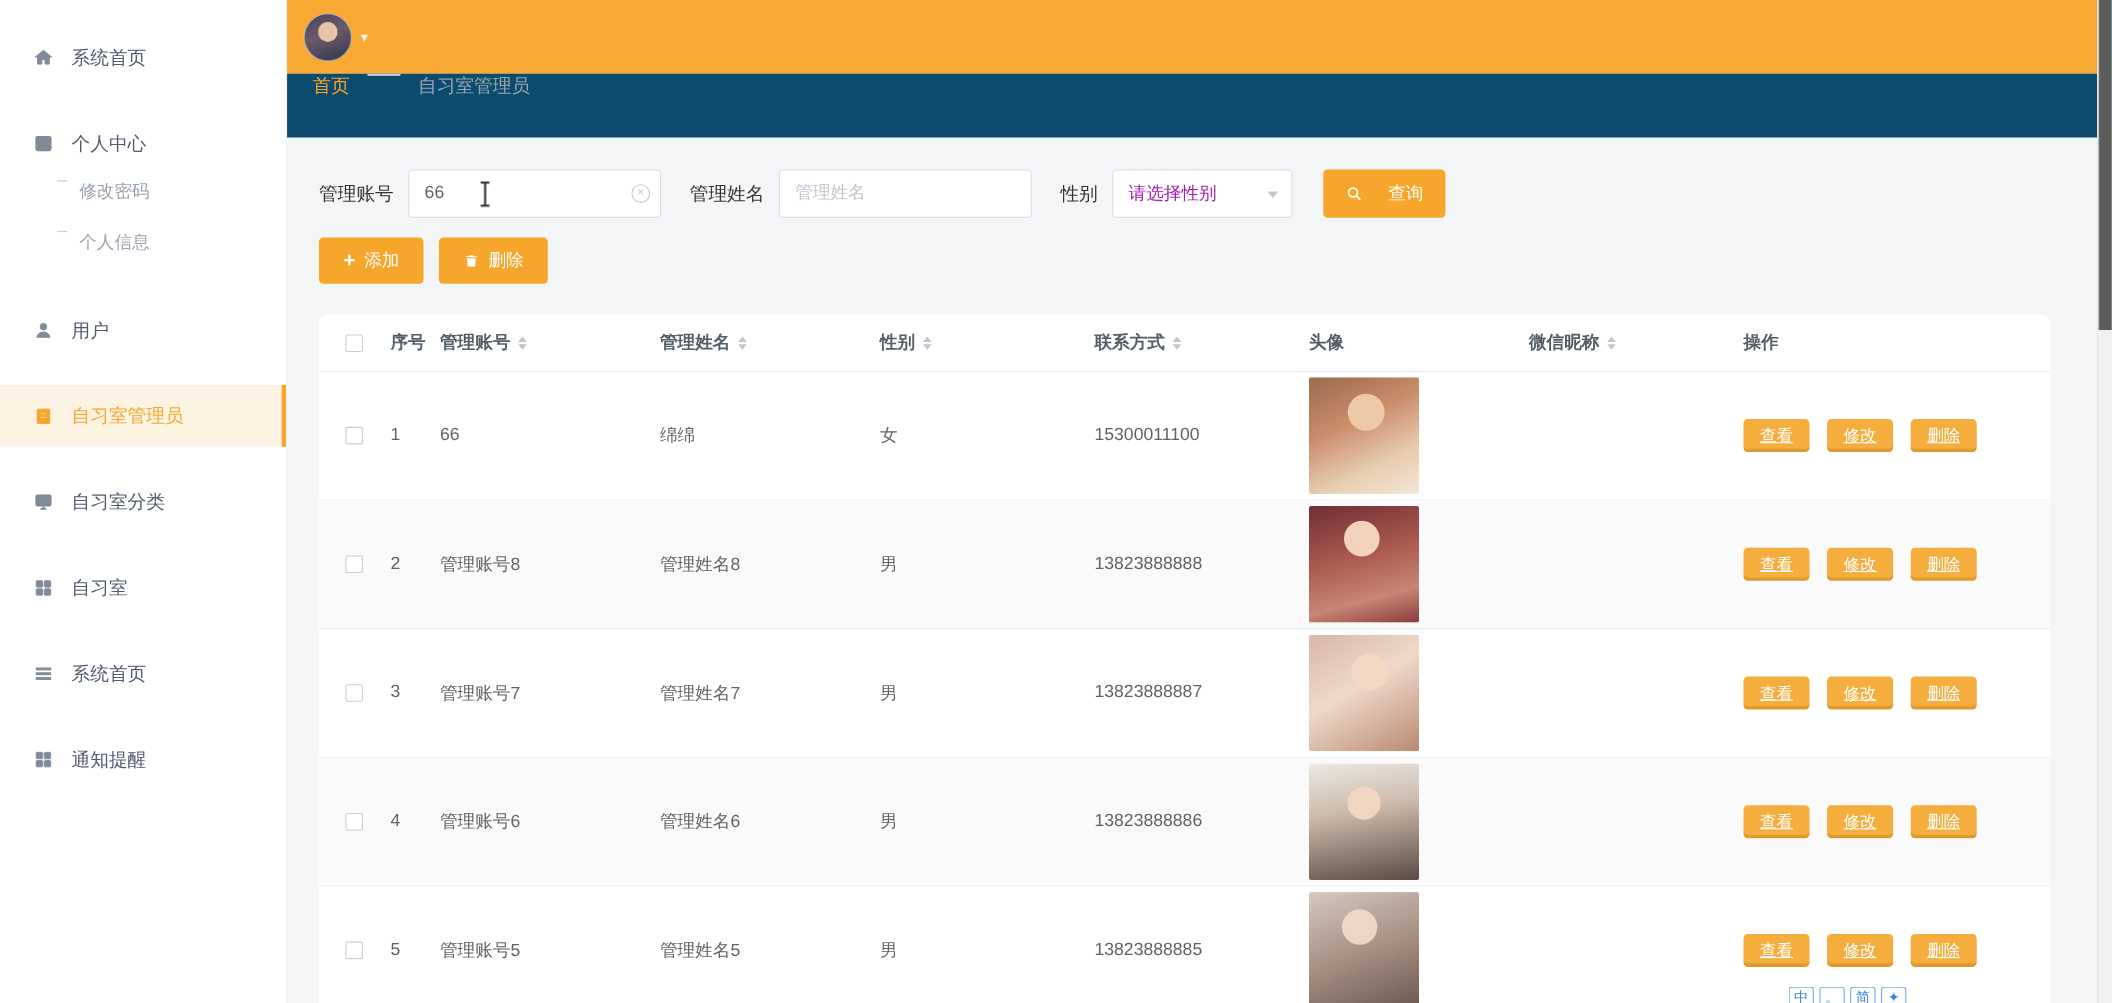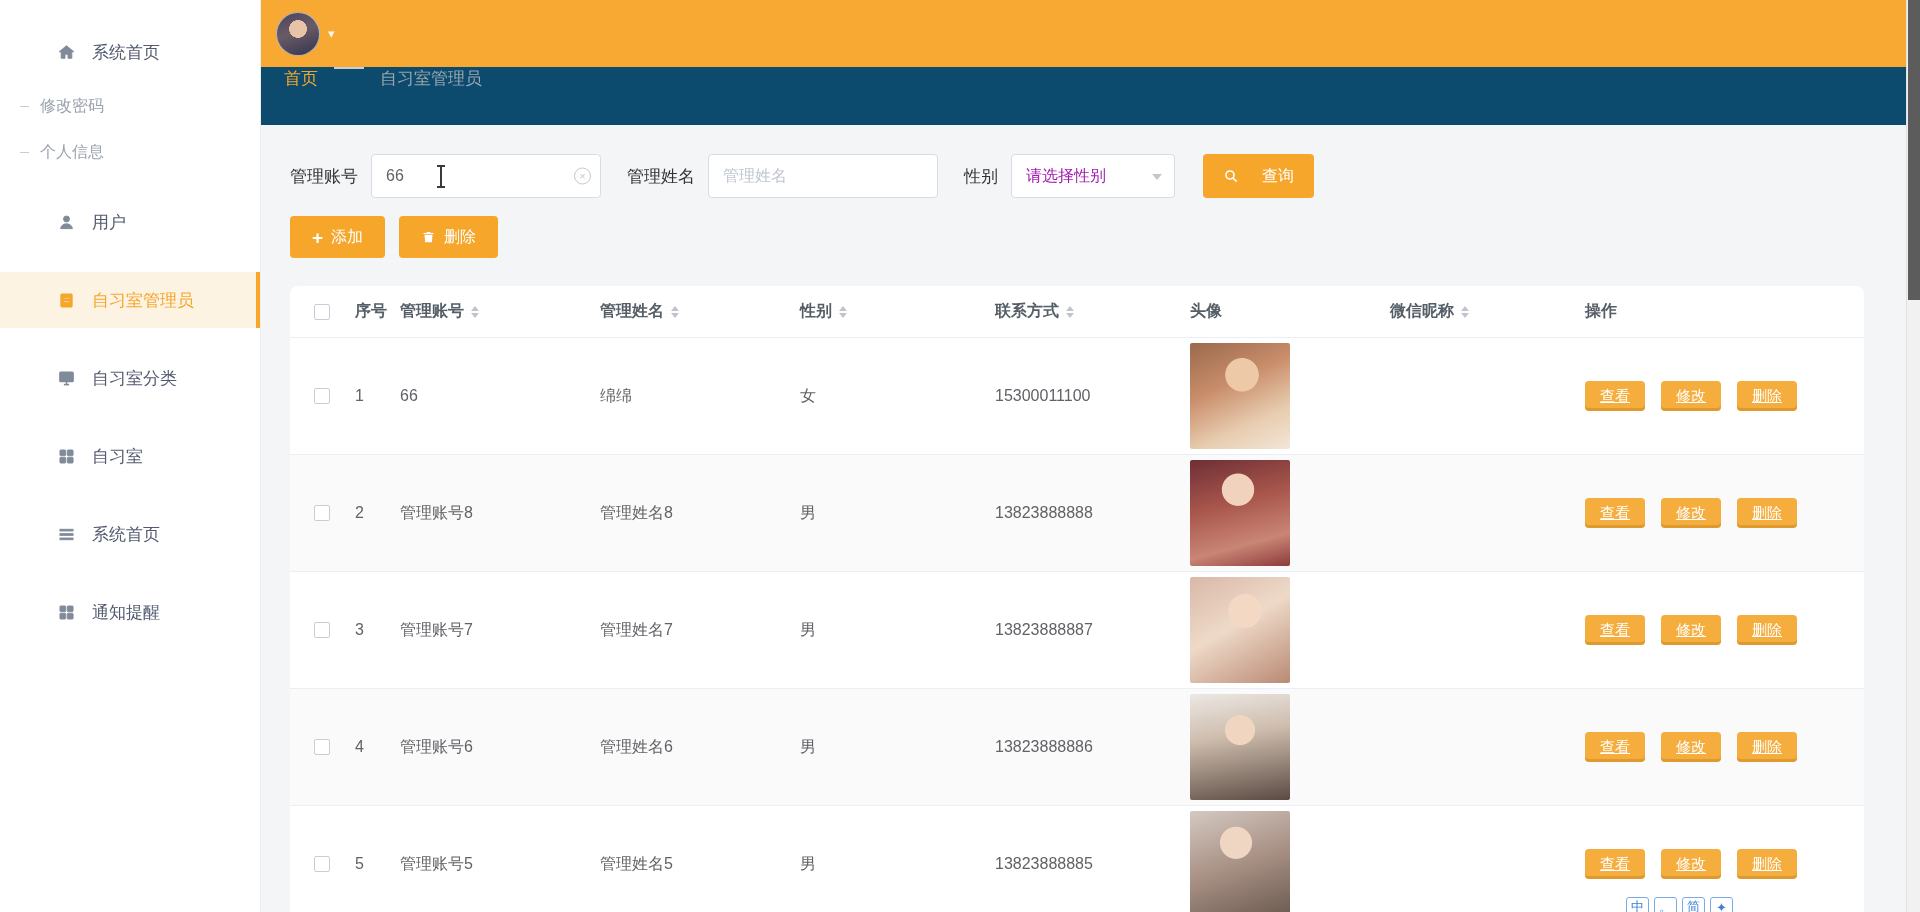--- a/index.html
+++ b/index.html
@@ -8,27 +8,27 @@
     font-family: "Liberation Sans", "DejaVu Sans", sans-serif;
     background:#f4f5f7;
     color:#333;
   }
   .app { display:flex; width:1920px; height:912px; }
 
   
   .sidebar { width:260px; background:#ffffff; flex-shrink:0; height:912px; box-shadow:1px 0 0 #ededed; position:relative; z-index:3; }
   .sidebar-title { padding:30px 26px 8px 26px; font-size:19px; font-weight:bold; line-height:1.62; color:#151515; }
   .menu { margin-top:24px; }
-  .menu-item { height:56px; display:flex; align-items:center; gap:15px; padding-left:56px; font-size:17px; color:#515a6e; cursor:pointer; margin-top:22px; position:relative; }
+  .menu-item { height:56px; display:flex; align-items:center; gap:15px; padding-left:29px; font-size:17px; color:#515a6e; cursor:pointer; margin-top:22px; position:relative; }
   .menu-item svg { width:21px; height:21px; flex-shrink:0; }
   .menu-item .ic { fill:#808a99; stroke:#808a99; }
   .menu-item.active { background:#FDF3E3; color:#F5A62B; }
   .menu-item.active .ic { fill:#F5A62B; stroke:#F5A62B; }
   .menu-item.active::after { content:""; position:absolute; right:0; top:0; width:4px; height:100%; background:#F5A62B; }
-  .menu-sub { height:40px; display:flex; align-items:center; padding-left:20px; font-size:16px; color:#9aa3ad; cursor:pointer; margin-top:6px; }
+  .menu-sub { height:40px; display:flex; padding-left:52px; font-size:16px; color:#9aa3ad; cursor:pointer; margin-top:6px; }
   .menu-sub .dash { width:9px; height:1px; background:#c7ccd3; margin-right:11px; }
 
   
   .main { flex:1; display:flex; flex-direction:column; min-width:0; }
   .topbar { height:67px; background:#F7A933; display:flex; align-items:center; padding-left:16px; flex-shrink:0; }
   .avatar { width:44px; height:44px; border-radius:50%; border:1px solid rgba(255,255,255,.55); cursor:pointer;
     background:
       radial-gradient(circle at 50% 38%, #e8c3a8 0 26%, transparent 27%),
       linear-gradient(160deg, #4a4460 0%, #6a5a66 45%, #31354e 100%);
   }
@@ -103,20 +103,27 @@
   <aside class="sidebar">
     <nav class="menu">
 
       <div class="menu-item">
         <svg class="ic" viewBox="0 0 24 24">
             <path d="M12 4.2 3.6 11.2h2.3v7.4h4.4v-4.6h3.4v4.6h4.4v-7.4h2.3z"></path>
           </svg>
         <span>系统首页</span>
       </div>
 
+      <div class="menu-item">
+        <svg class="ic" viewBox="0 0 24 24" fill="none" stroke-width="1.8">
+            <rect x="4.5" y="5" width="15" height="14" rx="1.5"></rect>
+            <line x1="4.5" y1="9.5" x2="19.5" y2="9.5"></line>
+          </svg>
+        <span>个人中心</span>
+      </div>
 
       <div class="menu-sub">
         <span class="dash"></span>
         <span>修改密码</span>
       </div>
       <div class="menu-sub">
         <span class="dash"></span>
         <span>个人信息</span>
       </div>
 

